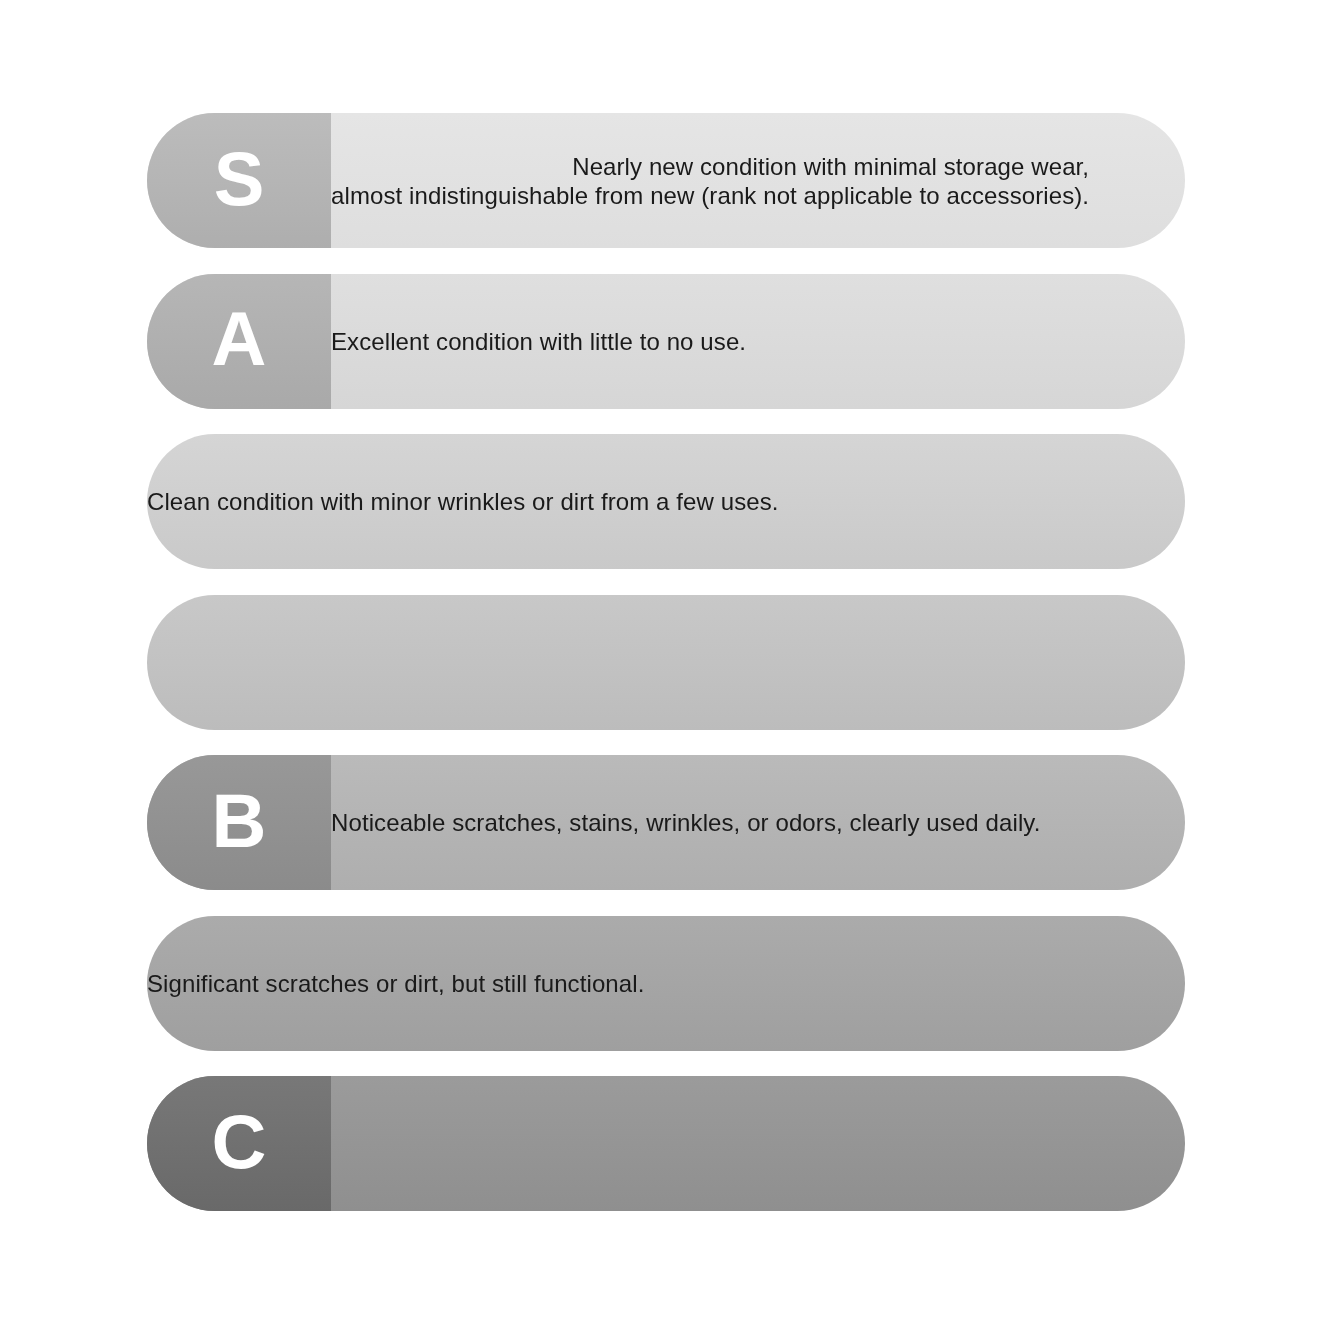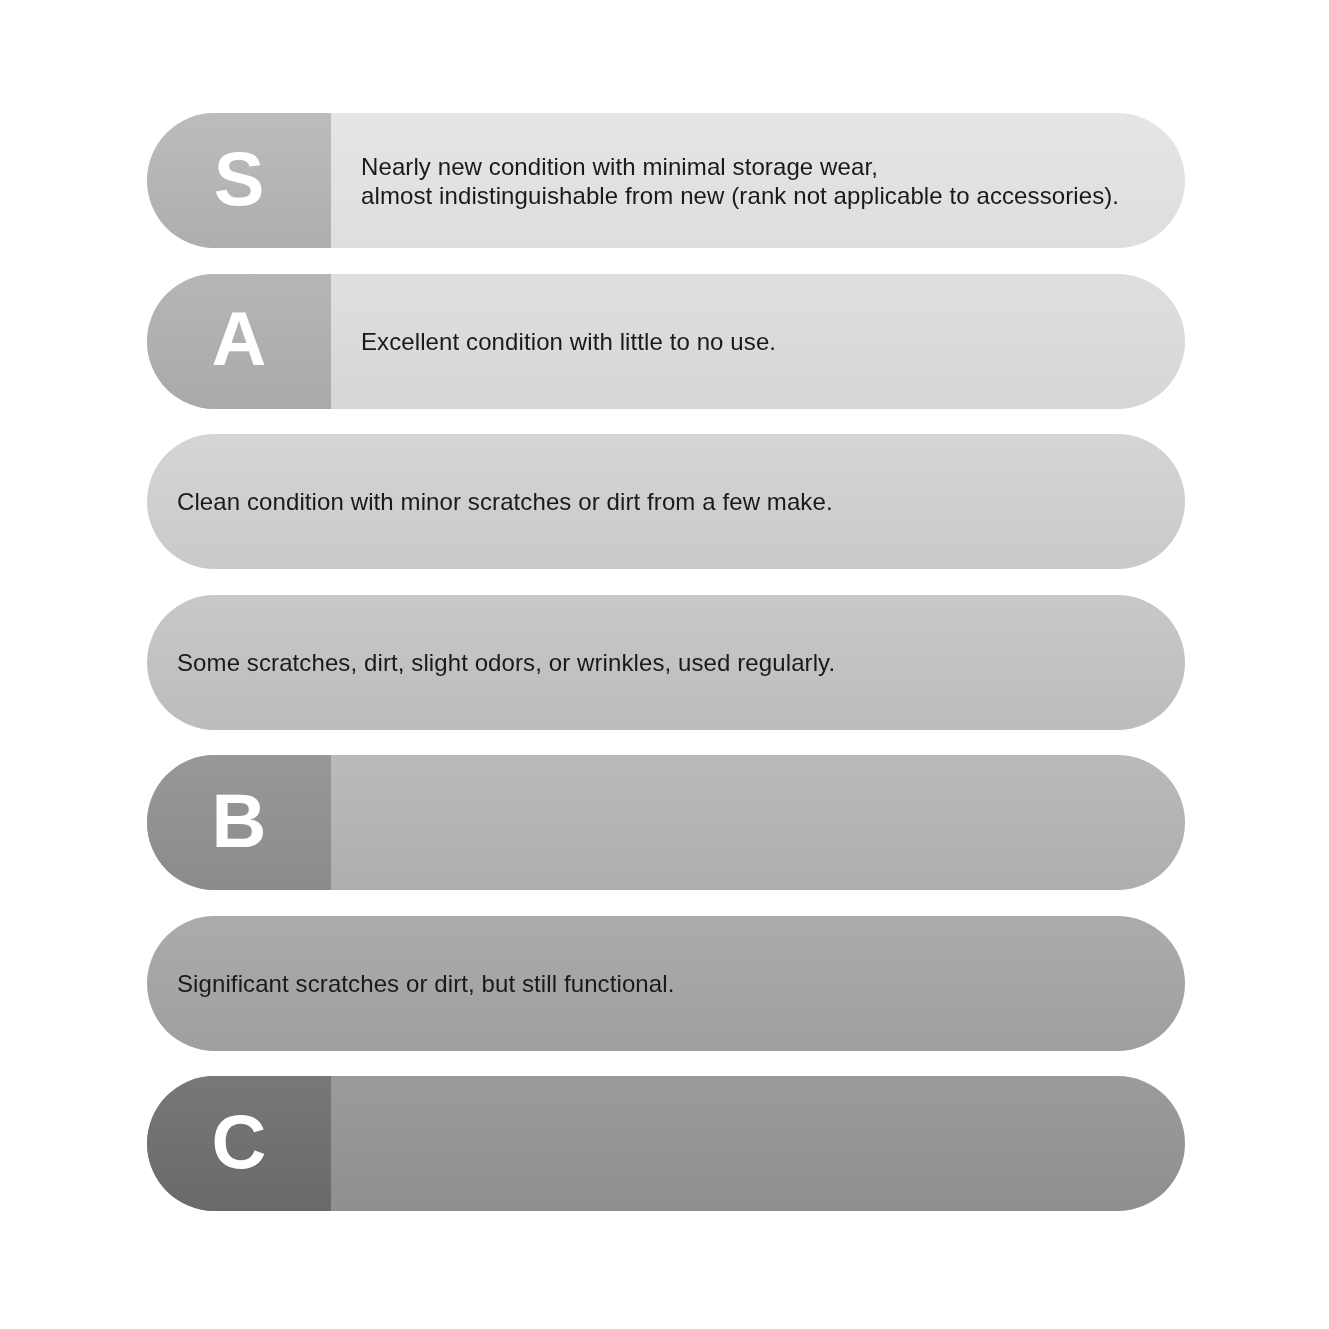--- a/index.html
+++ b/index.html
@@ -44,23 +44,23 @@
     font-weight: bold;
     color: var(--letter-color, #ffffff);
     letter-spacing: 0px;
     line-height: 1;
     transform: translateY(-2px);
   }
   .rank-desc {
     flex: 1;
     display: flex;
     align-items: center;
-    padding-left: 30px;
     padding-right: 18px;
     box-sizing: border-box;
+    text-align: right;
   }
   .rank-desc-text {
     font-size: 24px;
     line-height: 29px;
     color: var(--text-color, #1a1a1a);
     white-space: pre-line;
     letter-spacing: 0.1px;
   }
 </style>
 </head>
@@ -81,33 +81,33 @@
     <div class="rank-badge">
       <span class="rank-letter">A</span>
     </div>
     <div class="rank-desc">
       <span class="rank-desc-text">Excellent condition with little to no use.</span>
     </div>
   </div>
 
   <div class="rank-row" style="--badge-top: #aeaeae; --badge-bottom: #a1a1a1; --body-top: #d5d5d5; --body-bottom: #c9c9c9;">
     <div class="rank-desc">
-      <span class="rank-desc-text">Clean condition with minor scratches or dirt from a few make.</span>
+      <span class="rank-desc-text">Clean condition with minor wrinkles or dirt from a few uses.</span>
     </div>
   </div>
 
   <div class="rank-row" style="--badge-top: #a4a4a4; --badge-bottom: #979797; --body-top: #c8c8c8; --body-bottom: #bcbcbc;">
-    <div class="rank-desc">
-      <span class="rank-desc-text">Some scratches, dirt, slight odors, or wrinkles, used regularly.</span>
-    </div>
   </div>
 
   <div class="rank-row" style="--badge-top: #989898; --badge-bottom: #8b8b8b; --body-top: #bababa; --body-bottom: #aeaeae;">
     <div class="rank-badge">
       <span class="rank-letter">B</span>
+    </div>
+    <div class="rank-desc">
+      <span class="rank-desc-text">Noticeable scratches, stains, wrinkles, or odors, clearly used daily.</span>
     </div>
   </div>
 
   <div class="rank-row" style="--badge-top: #8a8a8a; --badge-bottom: #7d7d7d; --body-top: #ababab; --body-bottom: #9f9f9f;">
     <div class="rank-desc">
       <span class="rank-desc-text">Significant scratches or dirt, but still functional.</span>
     </div>
   </div>
 
   <div class="rank-row" style="--badge-top: #787878; --badge-bottom: #696969; --body-top: #9b9b9b; --body-bottom: #8f8f8f;">

